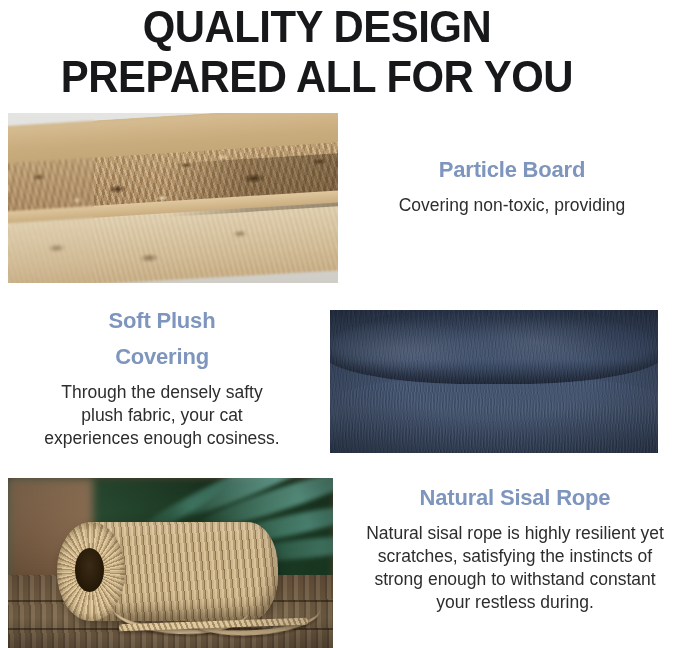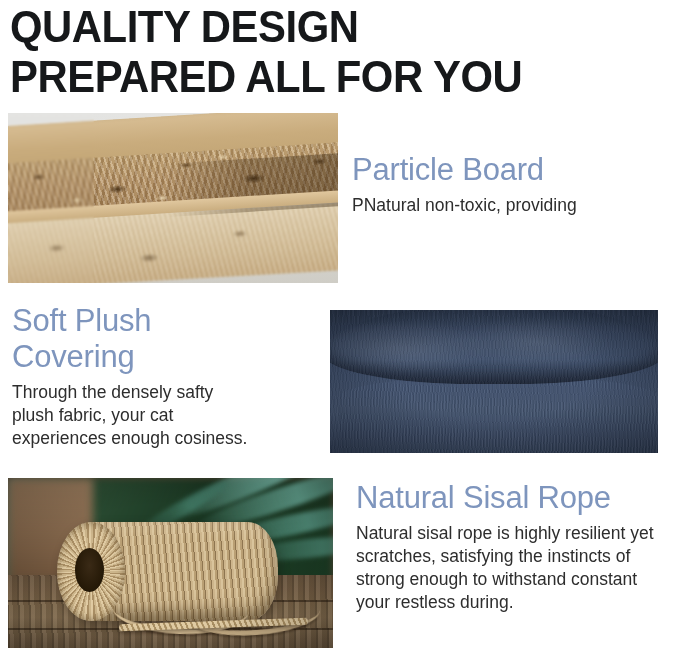--- a/index.html
+++ b/index.html
@@ -10,20 +10,21 @@
     background: #ffffff;
     font-family: "Liberation Sans", sans-serif;
     overflow: hidden;
   }
 
   .infographic {
     position: relative;
     width: 679px;
     height: 568px;
     background: #ffffff;
+    text-align: center;
   }
 
   
   .headline {
     position: absolute;
     left: 10px;
     top: 2px;
     width: 660px;
   }
   .headline-line {
@@ -34,23 +35,23 @@
     letter-spacing: -0.5px;
     color: #16181a;
     white-space: nowrap;
     transform: scaleX(0.93);
     transform-origin: left center;
   }
 
   
   .feature-title {
     color: #7e95bd;
-    font-size: 31px;
+    font-size: 22px;
     line-height: 36px;
-    font-weight: normal;
+    font-weight: bold;
     letter-spacing: -0.2px;
   }
   .feature-body {
     color: #2d2d2d;
     font-size: 17.5px;
     line-height: 23px;
     font-weight: normal;
   }
   .feature-body div { white-space: nowrap; }
 
@@ -412,21 +413,21 @@
     <div class="pb-top"></div>
     <div class="pb-edge"></div>
     <div class="pb-edge-dark"></div>
     <div class="pb-lip"></div>
     <div class="pb-dof"></div>
   </div>
 
   <div id="block-board-text">
     <div class="feature-title">Particle Board</div>
     <div class="feature-body">
-      <div>PNatural non-toxic, providing</div>
+      <div>Covering non-toxic, providing</div>
     </div>
   </div>
 
   <div id="block-plush-text">
     <div class="feature-title">
       <div>Soft Plush</div>
       <div>Covering</div>
     </div>
     <div class="feature-body">
       <div>Through the densely safty</div>

